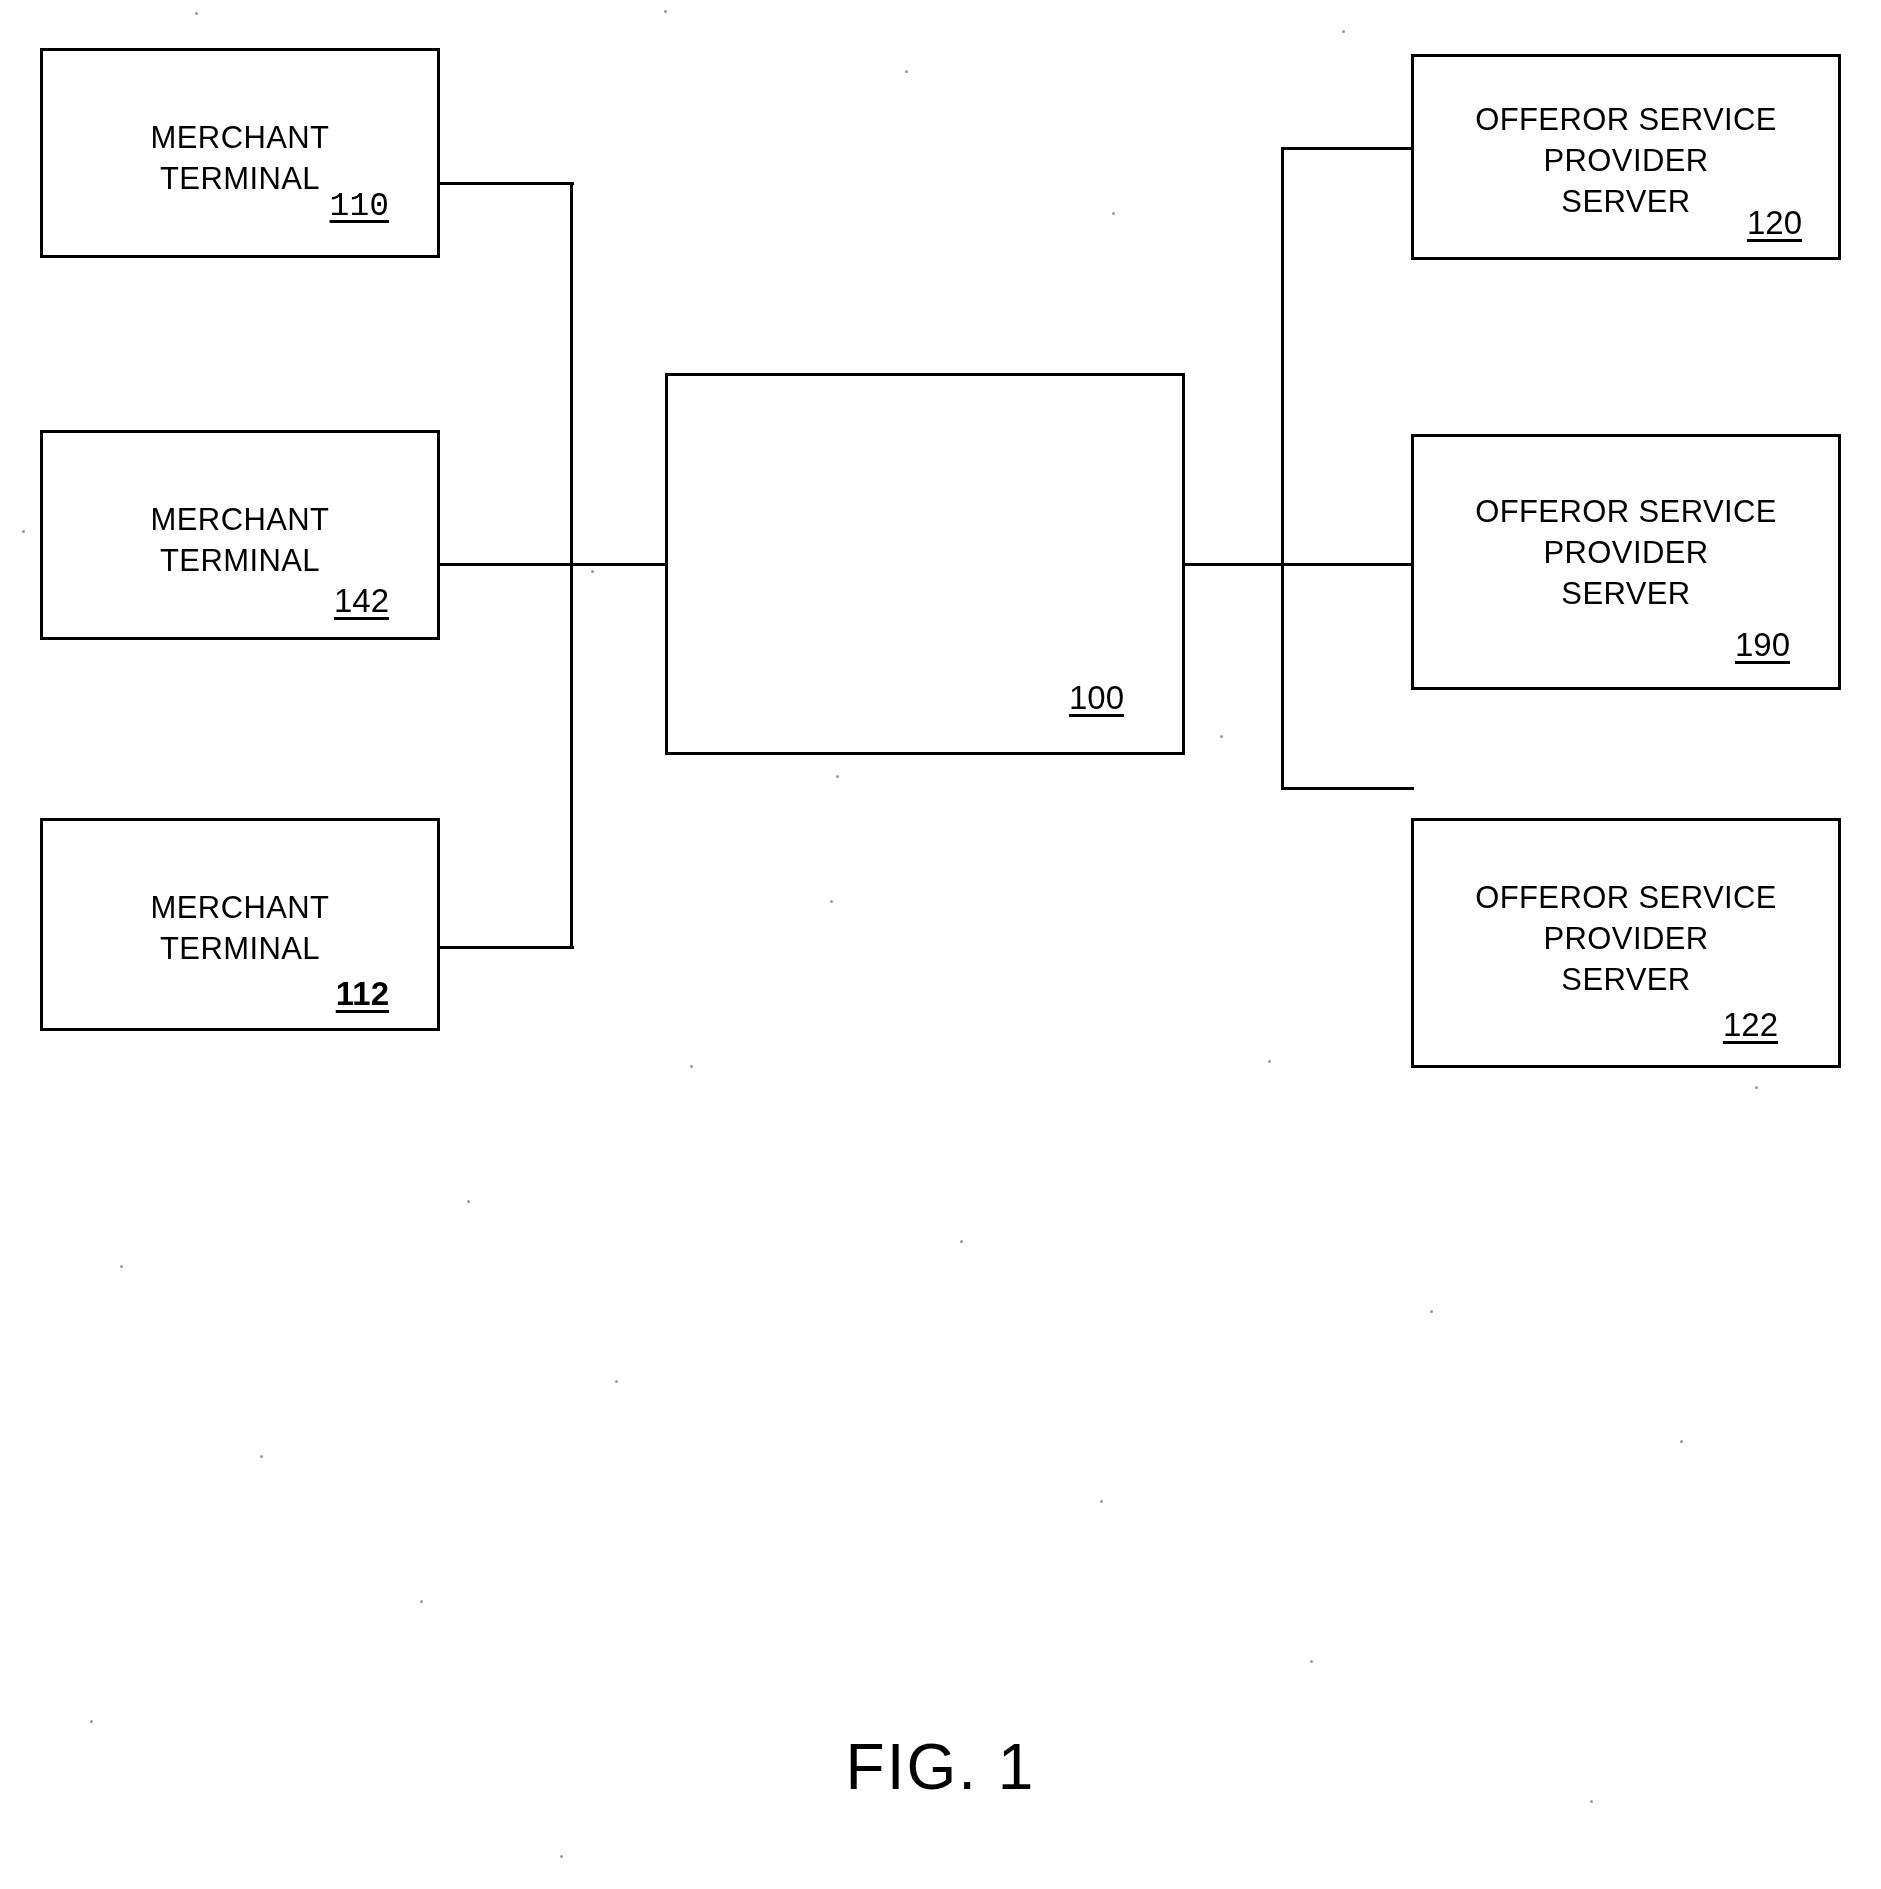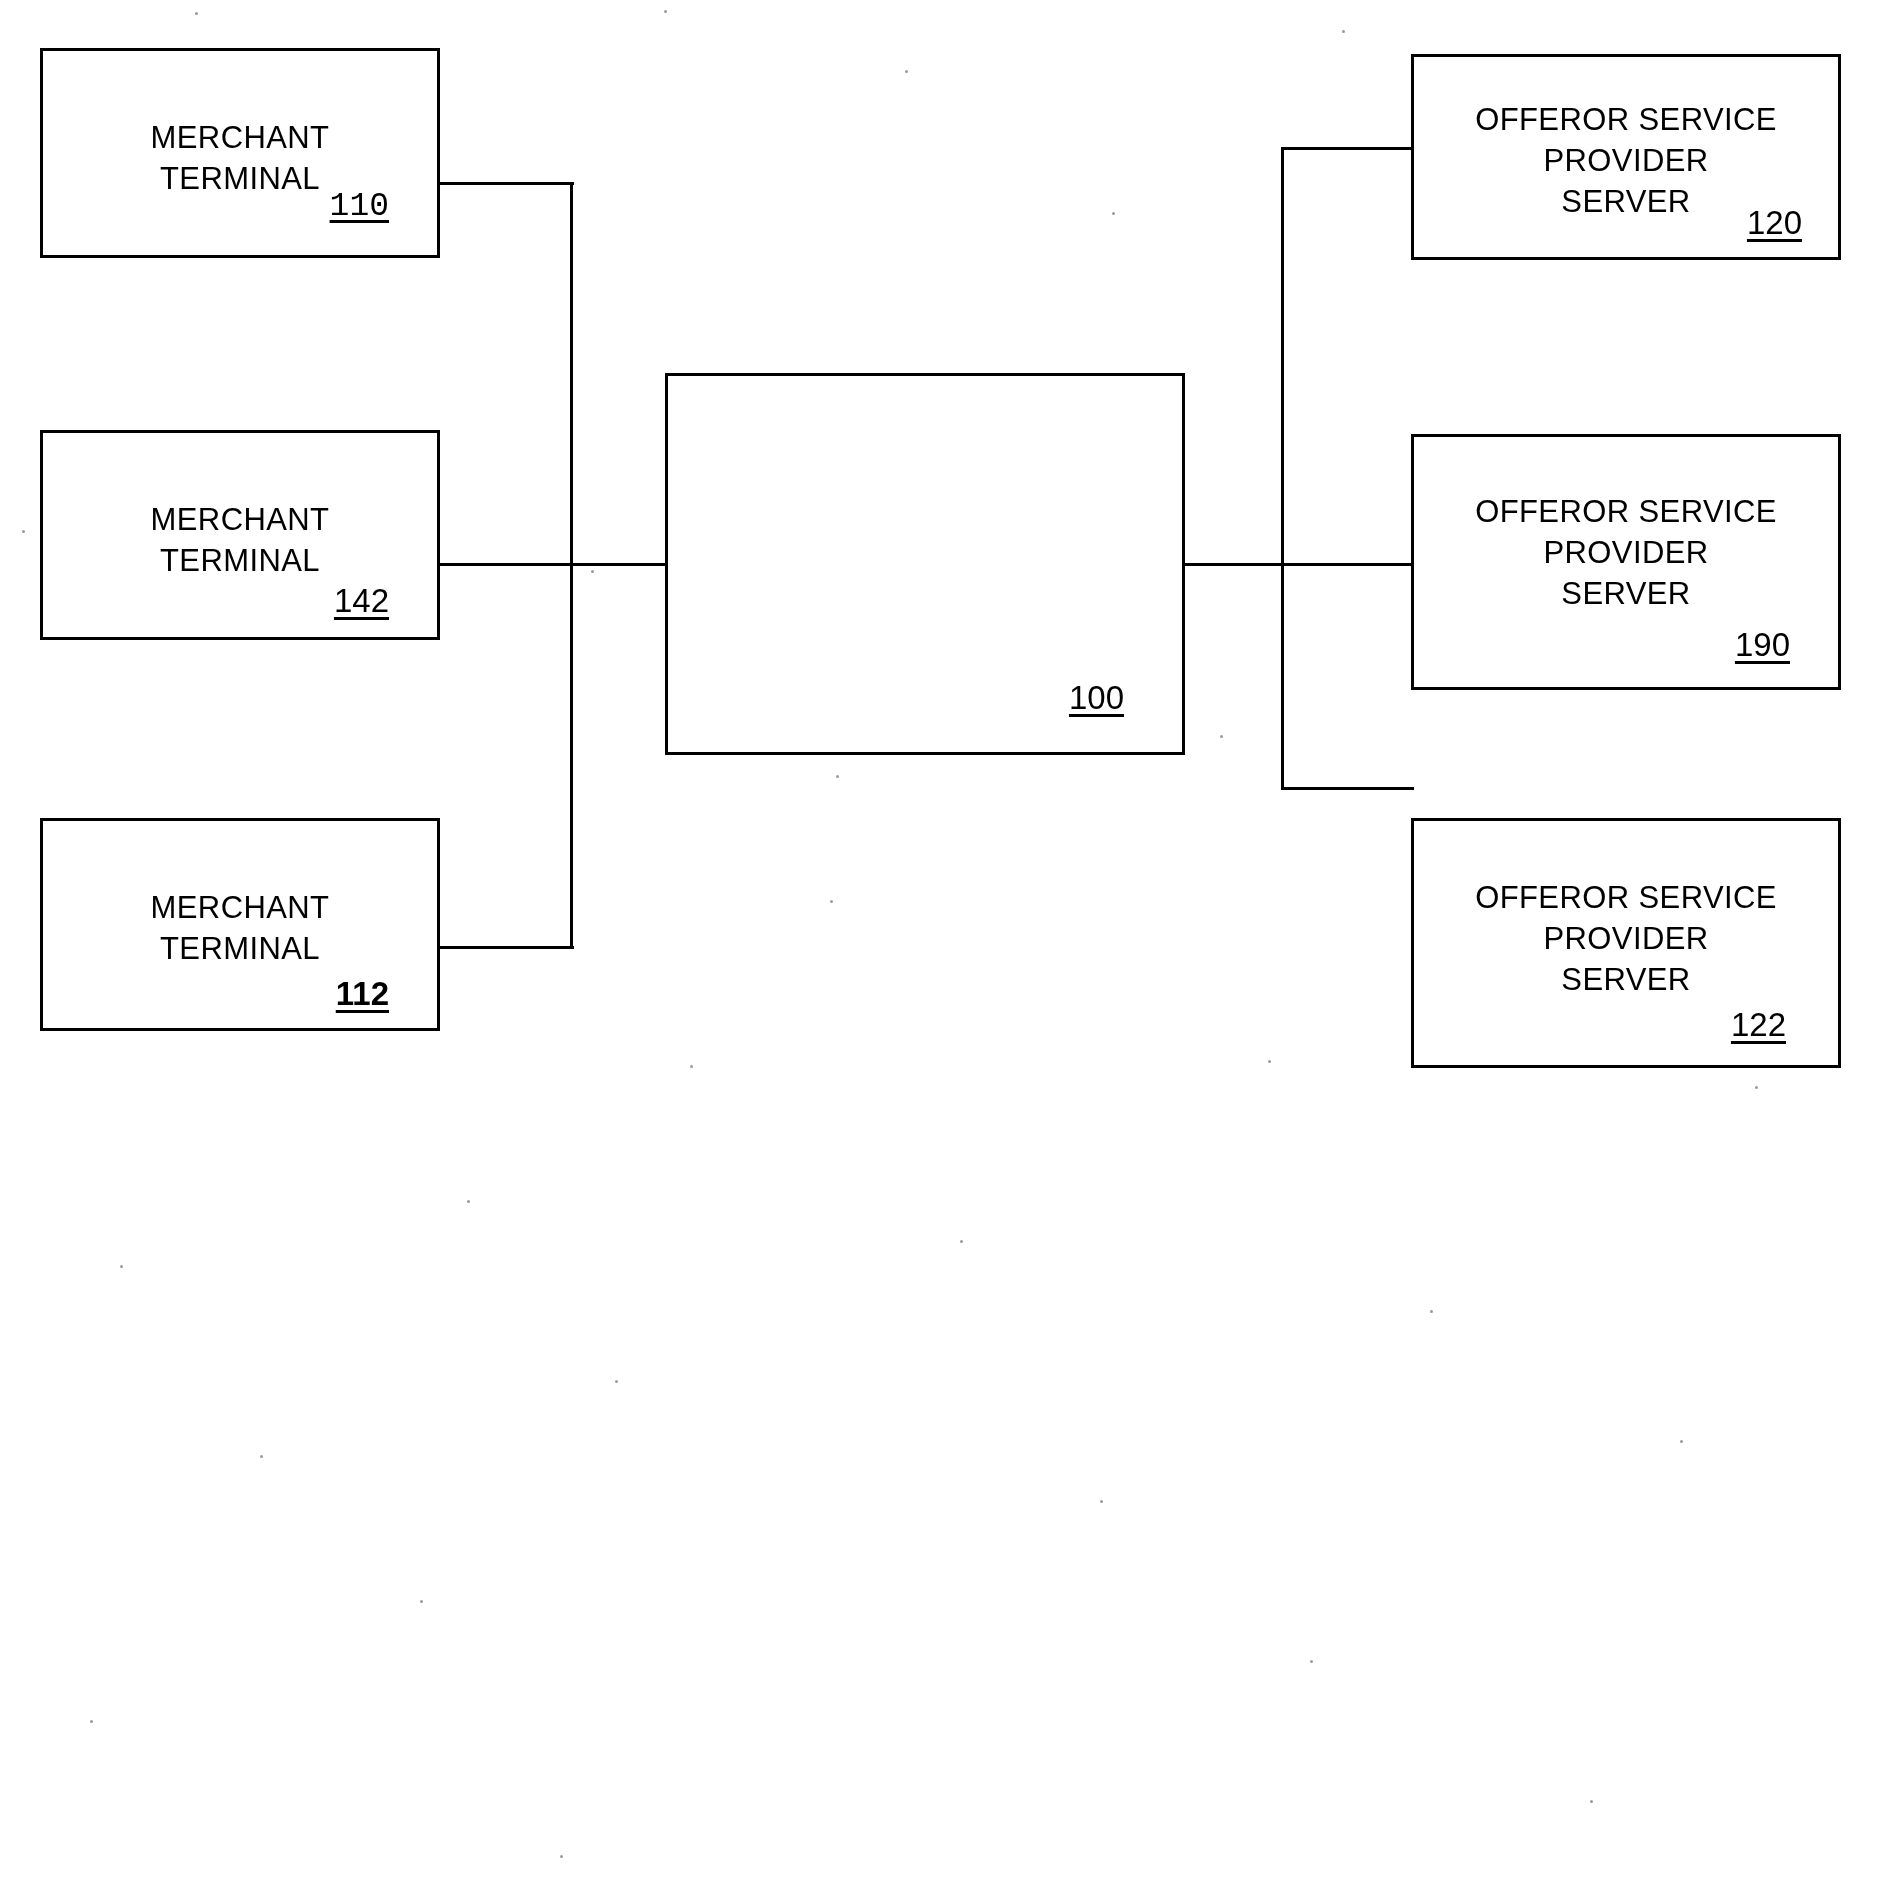--- a/index.html
+++ b/index.html
@@ -118,39 +118,40 @@
     <div class="node-label" style="top:54px;">OFFEROR SERVICE
 PROVIDER
 SERVER</div>
     <div class="node-ref" style="right:48px; bottom:24px;">190</div>
   </div>
 
   <div class="node-box" style="left:1411px; top:818px; width:430px; height:250px;">
     <div class="node-label" style="top:56px;">OFFEROR SERVICE
 PROVIDER
 SERVER</div>
-    <div class="node-ref" style="right:52px; bottom:22px;">122</div>
+    <div class="node-ref" style="right:60px; bottom:22px;">122</div>
   </div>
 
   <div class="conn-h" style="left:437px; top:182px; width:137px;"></div>
 
   <div class="conn-v" style="left:570px; top:182px; height:767px;"></div>
 
   <div class="conn-h" style="left:437px; top:946px; width:137px;"></div>
 
   <div class="conn-h" style="left:437px; top:563px; width:231px;"></div>
 
   <div class="conn-h" style="left:1183px; top:563px; width:231px;"></div>
 
   <div class="conn-v" style="left:1281px; top:147px; height:640px;"></div>
 
   <div class="conn-h" style="left:1281px; top:147px; width:133px;"></div>
 
   <div class="conn-h" style="left:1281px; top:787px; width:133px;"></div>
 
+  <div id="figure-caption" style="top:1730px;">FIG. 1</div>
 
   <div class="speckle" style="left:195px; top:12px;"></div>
   <div class="speckle" style="left:664px; top:10px;"></div>
   <div class="speckle" style="left:905px; top:70px;"></div>
   <div class="speckle" style="left:1502px; top:180px;"></div>
   <div class="speckle" style="left:1342px; top:30px;"></div>
   <div class="speckle" style="left:1112px; top:212px;"></div>
   <div class="speckle" style="left:252px; top:225px;"></div>
   <div class="speckle" style="left:425px; top:57px;"></div>
   <div class="speckle" style="left:22px; top:530px;"></div>

